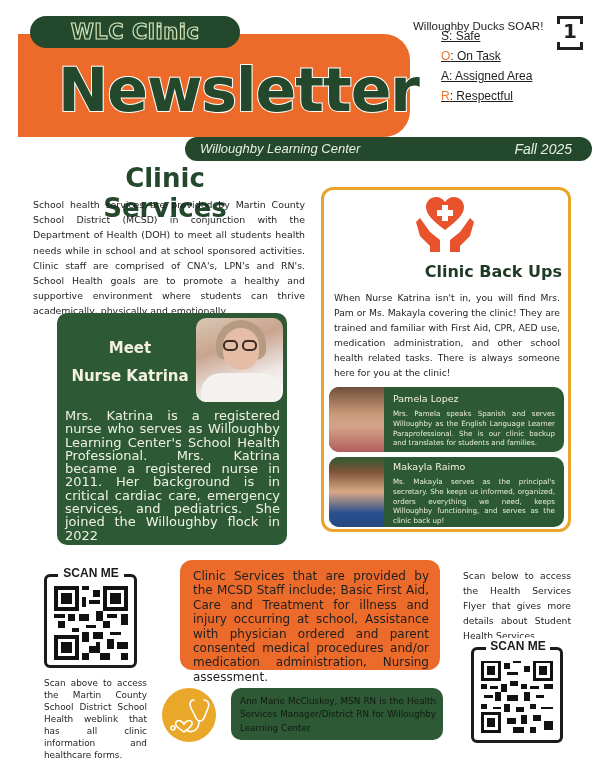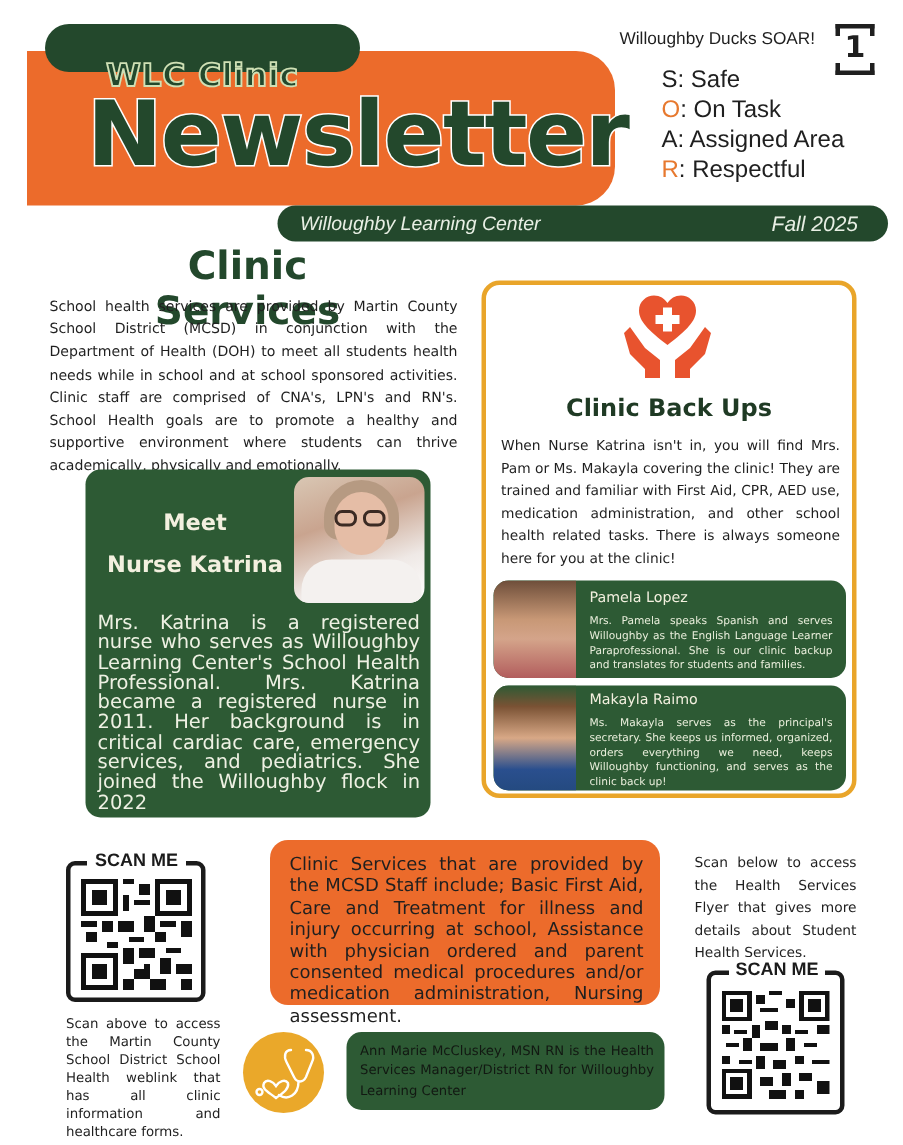--- a/index.html
+++ b/index.html
@@ -6,30 +6,30 @@
   html, body { width: 602px; height: 763px; background: #ffffff; overflow: hidden; }
   body { position: relative; font-family: "DejaVu Sans", sans-serif; color: #1c1c1c; }
 
   .abs { position: absolute; }
 
   
   .masthead-orange { left: 18px; top: 34px; width: 392px; height: 103px; background: #ec6b2b; border-radius: 0 26px 26px 0; }
   .wlc-pill { left: 30px; top: 16px; width: 210px; height: 32px; background: #23482c; border-radius: 18px; }
   .wlc-text { left: 30px; top: 16px; width: 210px; height: 32px; line-height: 32px; text-align: center;
     font-family: "DejaVu Sans", sans-serif; font-weight: bold; font-size: 21px; color: #23482c;
-    -webkit-text-stroke: 1.2px #cfe0b5; letter-spacing: 0.5px; margin-top: 18px; }
+    -webkit-text-stroke: 1.2px #cfe0b5; letter-spacing: 0.5px; }
   .newsletter { left: 58px; top: 50px; width: 340px; height: 80px; line-height: 80px;
     font-family: "DejaVu Sans", sans-serif; font-weight: bold; font-size: 60px; color: #23482c;
     -webkit-text-stroke: 2px #ffffff; paint-order: stroke fill; letter-spacing: -1px; }
   .green-bar { left: 185px; top: 137px; width: 407px; height: 24px; background: #23482c; border-radius: 12px; }
   .bar-left { left: 200px; top: 137px; height: 24px; line-height: 24px; color: #e8efe4; font-style: italic; font-size: 13px; font-family: "Liberation Sans", sans-serif; }
   .bar-right { right: 30px; top: 137px; height: 24px; line-height: 24px; color: #e8efe4; font-style: italic; font-size: 14px; font-family: "Liberation Sans", sans-serif; }
 
   .soar-title { left: 413px; top: 20px; font-size: 11.5px; color: #1f1f1f; font-family: "Liberation Sans", sans-serif; }
-  .soar-list { left: 441px; top: 44px; font-size: 16px; line-height: 20px; font-family: "Liberation Sans", sans-serif; color: #1f1f1f; }
+  .soar-list { left: 441px; top: 26px; font-size: 12px; line-height: 20px; font-family: "Liberation Sans", sans-serif; color: #1f1f1f; text-decoration: underline; }
   .soar-list .l { color: #1f1f1f; }
   .soar-list .l.orange { color: #e7792f; }
   .page-num { left: 557px; top: 16px; width: 26px; height: 34px; }
   .page-num .bracket-t { position: absolute; left: 0; top: 0; width: 26px; height: 8px; border: 3px solid #1f1f1f; border-bottom: none; }
   .page-num .bracket-b { position: absolute; left: 0; bottom: 0; width: 26px; height: 8px; border: 3px solid #1f1f1f; border-top: none; }
   .page-num .num { position: absolute; left: 0; top: 3px; width: 26px; text-align: center; font-weight: bold; font-size: 20px; color: #1f1f1f; }
 
   
   .cs-title { left: 70px; top: 163px; width: 190px; text-align: center; font-size: 26px; font-weight: bold; color: #23482c; font-family: "DejaVu Sans", sans-serif; }
   .cs-body { left: 33px; top: 197px; width: 272px; font-size: 9.4px; line-height: 15.2px; text-align: justify; color: #1f1f1f; }
@@ -43,21 +43,21 @@
   .katrina-photo .face { position: absolute; left: 27px; top: 10px; width: 36px; height: 42px; border-radius: 18px; background: #e5bda6; }
   .katrina-photo .glass1 { position: absolute; left: 27px; top: 22px; width: 15px; height: 11px; border: 2px solid #3b2b24; border-radius: 5px; }
   .katrina-photo .glass2 { position: absolute; left: 46px; top: 22px; width: 15px; height: 11px; border: 2px solid #3b2b24; border-radius: 5px; }
   .katrina-photo .body { position: absolute; left: 5px; top: 55px; width: 80px; height: 40px; border-radius: 20px 20px 0 0; background: #f4f1ef; }
   .katrina-body { left: 65px; top: 409px; width: 215px; font-size: 13px; line-height: 13.3px; color: #eef1e3; text-align: justify; }
   .katrina-body p + p { margin-top: 13px; }
 
   
   .backups-box { left: 321px; top: 187px; width: 250px; height: 345px; border: 3px solid #e9a52a; border-radius: 12px; }
   .care-icon { left: 410px; top: 196px; width: 70px; height: 62px; }
-  .backups-title { left: 330px; top: 262px; width: 232px; text-align: center; font-size: 16px; font-weight: bold; color: #1f3a24; }
+  .backups-title { left: 330px; top: 262px; width: 232px; text-align: right; font-size: 16px; font-weight: bold; color: #1f3a24; }
   .backups-body { left: 334px; top: 290px; width: 226px; font-size: 9.2px; line-height: 15px; text-align: justify; color: #1f1f1f; }
 
   .person-card { left: 329px; width: 235px; background: #2d5a34; border-radius: 10px; overflow: hidden; }
   .pamela { top: 387px; height: 65px; padding-left: 24px; }
   .makayla { top: 457px; height: 70px; }
   .person-photo { position: absolute; left: 0; top: 0; width: 55px; height: 100%; }
   .pamela .person-photo { background: linear-gradient(180deg, #6e4e3a 0%, #c89876 40%, #d4a48a 60%, #b25d5d 100%); }
   .makayla .person-photo { background: linear-gradient(180deg, #2e5a34 0%, #7a5234 20%, #d8a886 50%, #2a4f8e 80%, #244a80 100%); }
   .person-name { position: absolute; left: 64px; top: 6px; font-size: 9.5px; color: #f3f0df; }
   .person-desc { position: absolute; left: 64px; top: 22px; width: 162px; font-size: 7.1px; line-height: 9.8px; color: #e9eedb; text-align: justify; }

